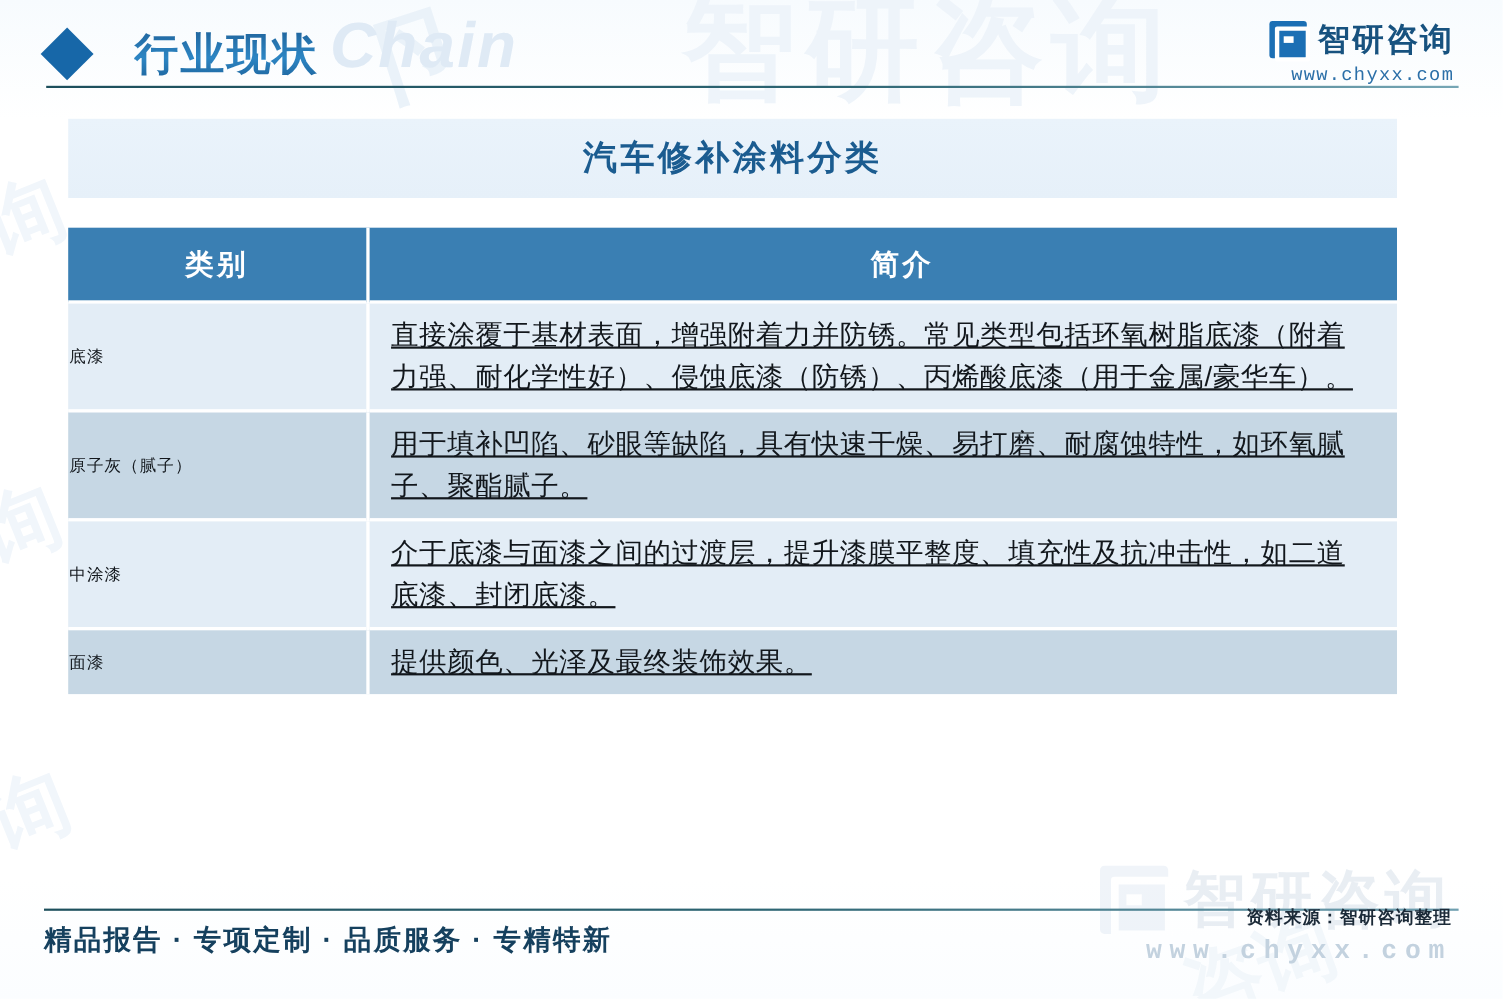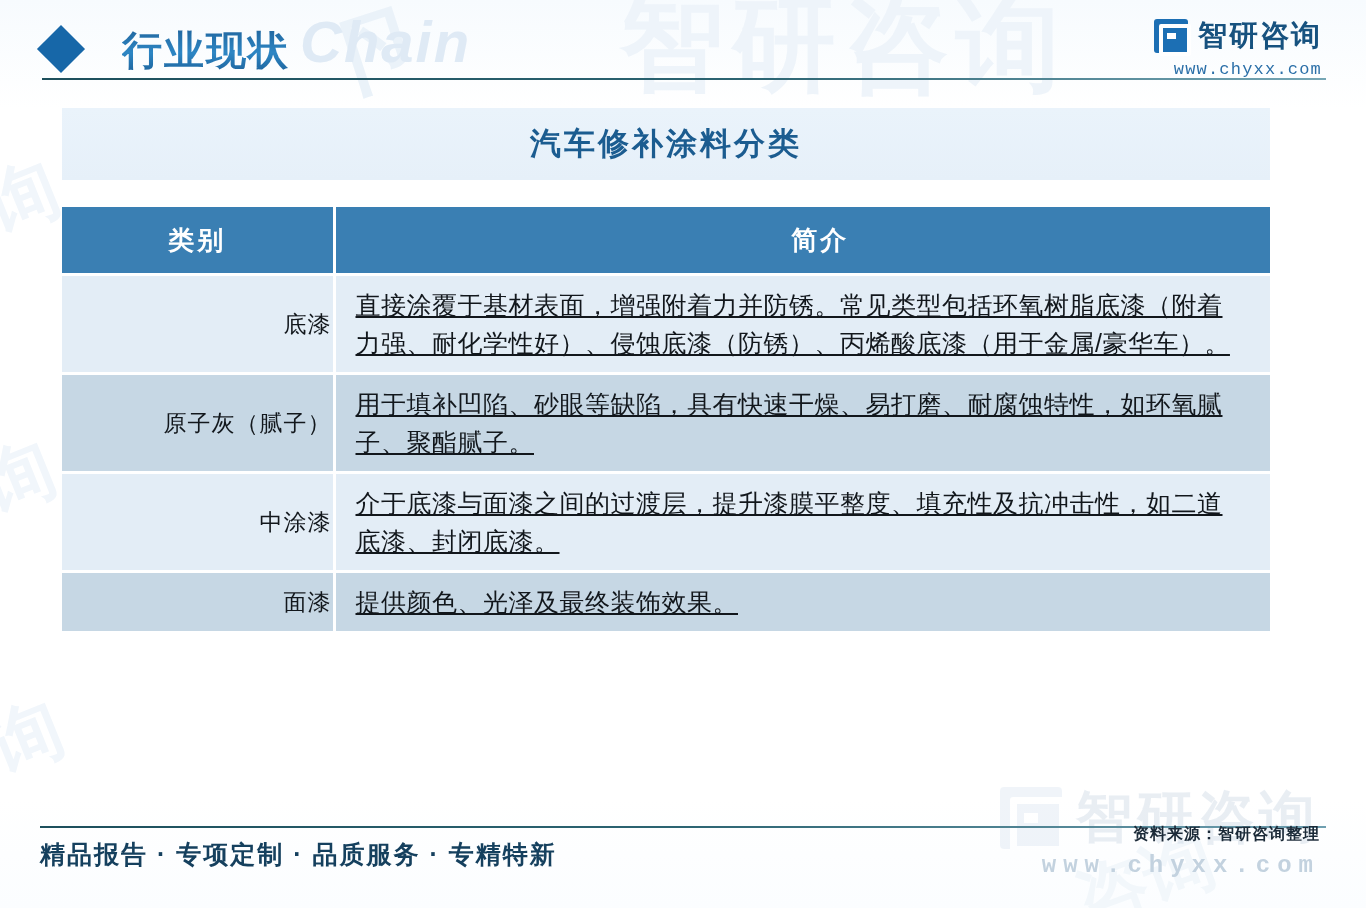--- a/index.html
+++ b/index.html
@@ -258,22 +258,22 @@
     border-right: 3px solid #ffffff;
     vertical-align: middle;
     color: #12171c;
   }
   .tbl tbody td:last-child { border-right: none; }
 
   .tbl tbody tr.odd td  { background: #e3edf6; }
   .tbl tbody tr.even td { background: #c6d7e4; }
 
   td.cat {
-    text-align: right;
-    font-size: 23px;
+    text-align: left;
+    font-size: 15px;
     letter-spacing: 1px;
   }
   td.desc {
     text-align: left;
     font-size: 25px;
     line-height: 38px;
     padding: 10px 26px 10px 20px;
     letter-spacing: .5px;
     text-decoration: underline;
   }

